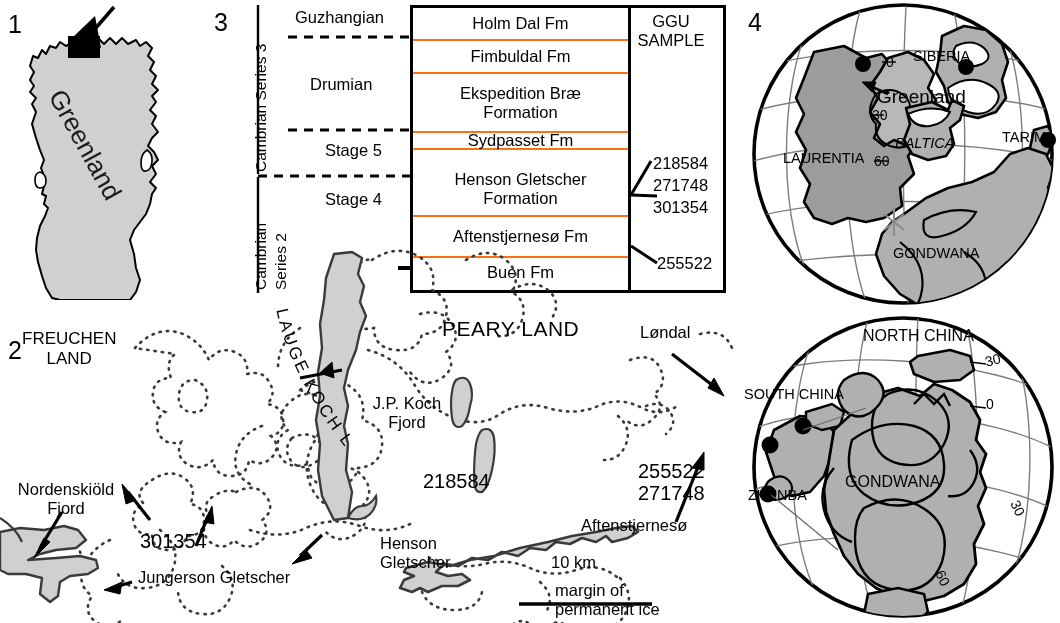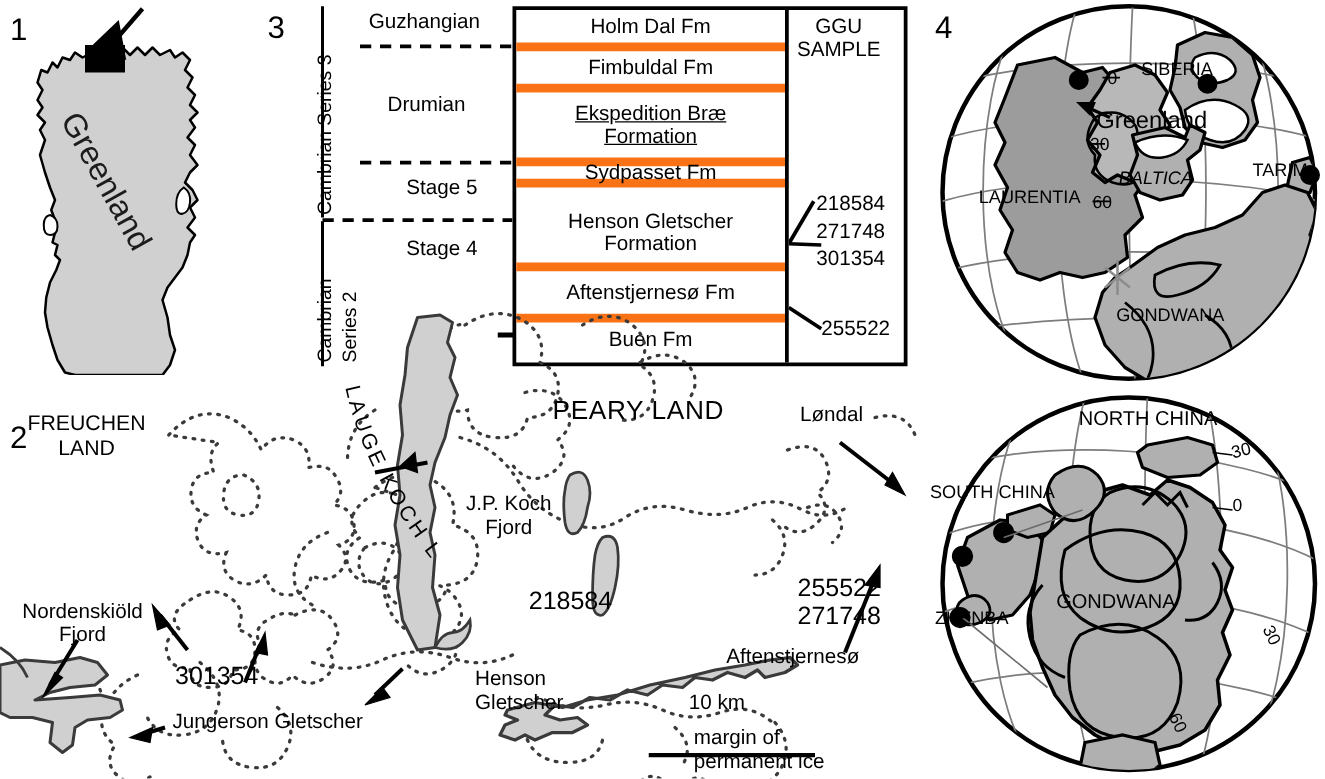--- a/index.html
+++ b/index.html
@@ -49,21 +49,21 @@
   .strat-row{
     position:absolute;
     left:0; width:100%;
     box-sizing:border-box;
     display:flex;
     align-items:center;
     justify-content:center;
     text-align:center;
     font-size:16.5px;
     line-height:1.12;
-    border-bottom:7px solid #f97316;
+    border-bottom:2px solid #f97316;
   }
   .strat-row:last-child{border-bottom:none;}
   .ggu-head{
     position:absolute;
     left:0; right:12px; top:4px;
     text-align:center;
     font-size:16.5px;
     line-height:1.18;
   }
   .ggu-num{
@@ -184,21 +184,21 @@
 
   <div id="strat-table">
 
     <div class="strat-col-left">
       <div class="strat-row" style="top:0px;   height:33px;">
         <span>Holm Dal Fm</span>
       </div>
       <div class="strat-row" style="top:33px;  height:33px;">
         <span>Fimbuldal Fm</span>
       </div>
-      <div class="strat-row" style="top:66px;  height:59px; white-space:pre-line;text-decoration:underline;">
+      <div class="strat-row" style="top:66px;  height:59px; white-space:pre-line;">
         <span style="white-space:pre-line;">Ekspedition Bræ
 Formation</span>
       </div>
       <div class="strat-row" style="top:125px; height:17px;">
         <span>Sydpasset Fm</span>
       </div>
       <div class="strat-row" style="top:154px; height:55px;">
         <span style="white-space:pre-line;">Henson Gletscher
 Formation</span>
       </div>

